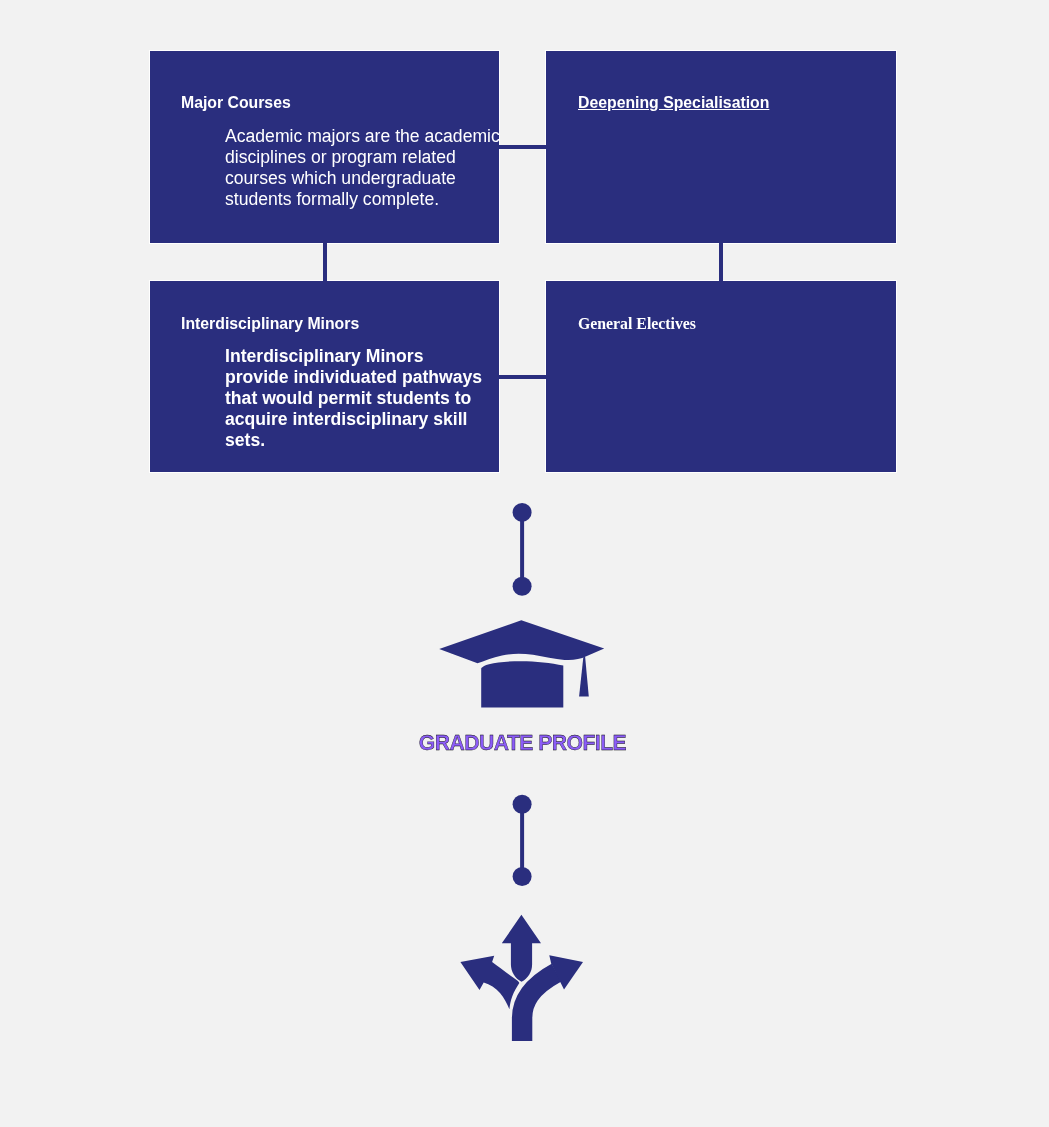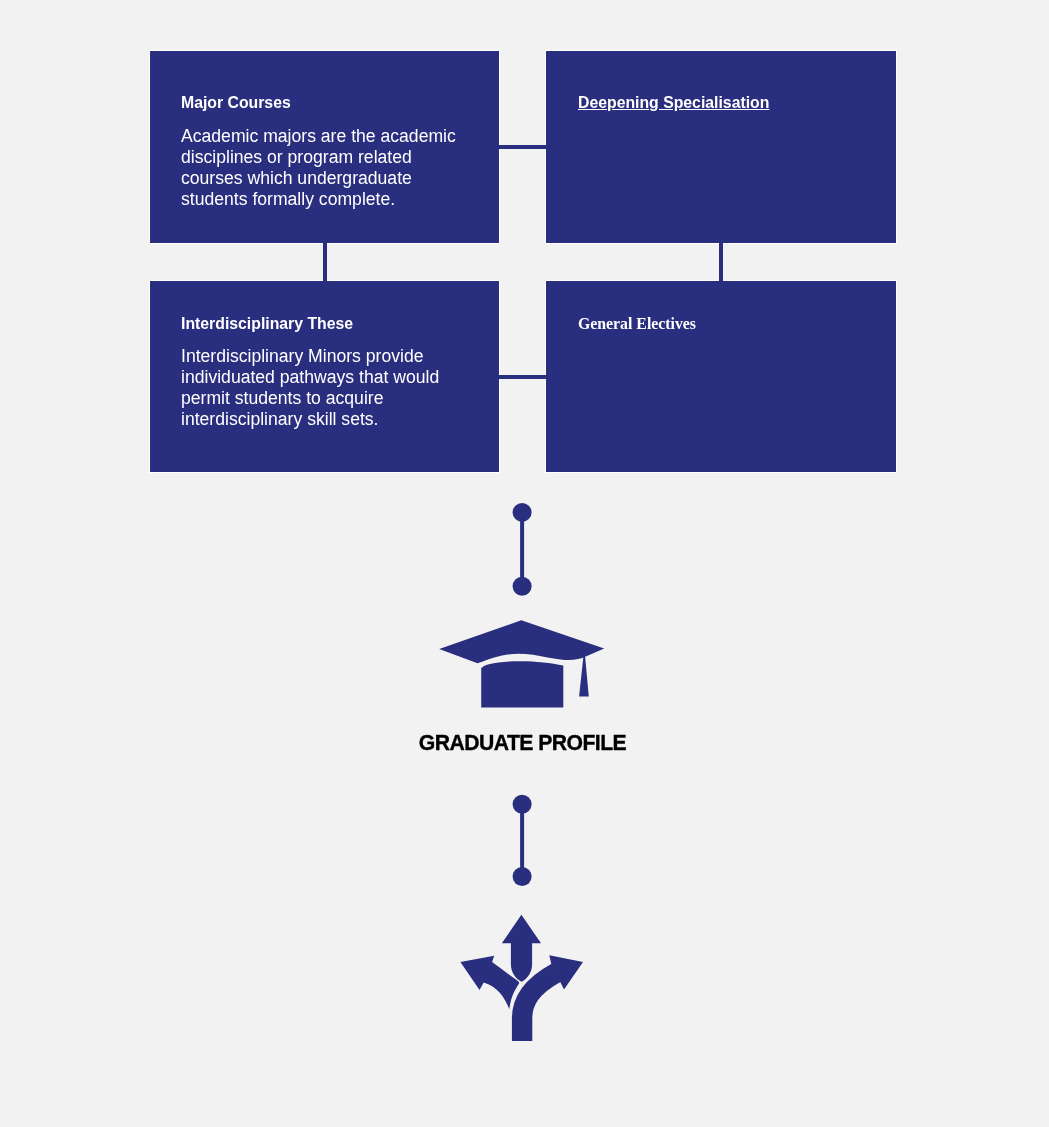--- a/index.html
+++ b/index.html
@@ -26,27 +26,28 @@
     font-weight:bold;
     line-height:15.8px;
     white-space:nowrap;
   }
   .card-body{
     position:absolute;
     will-change:transform;
     color:#ffffff;
     font-size:17.6px;
     line-height:21.1px;
+    margin-left:44px;
   }
   .conn{position:absolute;background:#2a2e7e;z-index:3;}
   .dotline{position:absolute;}
   .icon-label{
     position:absolute;
     will-change:transform;
-    color:#000000;
+    color:#8b5cf6;
     font-size:21.2px;
     font-weight:bold;
     line-height:21.2px;
     letter-spacing:-0.55px;
     -webkit-text-stroke:0.35px #000000;
     text-align:center;
     white-space:nowrap;
   }
 </style>
 </head>
@@ -62,22 +63,22 @@
   <div class="card" style="left:150px;top:51px;width:349.4px;height:191.8px;"></div>
   <div class="card" style="left:546px;top:51px;width:350px;height:191.8px;"></div>
   <div class="card" style="left:150px;top:281.4px;width:349.4px;height:190.6px;"></div>
   <div class="card" style="left:546px;top:281.4px;width:350px;height:190.6px;"></div>
 
   <div class="card-title" style="left:181px;top:94.8px;">Major Courses</div>
   <div class="card-body" style="left:181px;top:126px;width:280px;">Academic majors are the academic disciplines or program related courses which undergraduate students formally complete.</div>
 
   <div class="card-title" style="left:578px;top:94.8px;text-decoration:underline;">Deepening Specialisation</div>
 
-  <div class="card-title" style="left:181px;top:315.6px;">Interdisciplinary These</div>
-  <div class="card-body" style="left:181px;top:346px;width:264px;">Interdisciplinary Minors provide individuated pathways that would permit students to acquire interdisciplinary skill sets.</div>
+  <div class="card-title" style="left:181px;top:315.6px;">Interdisciplinary Minors</div>
+  <div class="card-body" style="left:181px;top:346px;width:264px;font-weight:bold;">Interdisciplinary Minors provide individuated pathways that would permit students to acquire interdisciplinary skill sets.</div>
 
   <div class="card-title" style="left:578px;top:315.6px;font-family:Liberation Serif, serif;">General Electives</div>
 
   <svg class="dotline" style="left:502px;top:498px;" width="40" height="104" viewBox="0 0 40 104">
     <line x1="20.1" y1="10" x2="20.1" y2="94" stroke="#2a2e7e" stroke-width="4"></line>
     <circle cx="20.1" cy="14.4" r="9.5" fill="#2a2e7e"></circle>
     <circle cx="20.1" cy="88.3" r="9.5" fill="#2a2e7e"></circle>
   </svg>
 
   <svg style="position:absolute;left:435px;top:615px;" width="175" height="100" viewBox="435 615 175 100">

